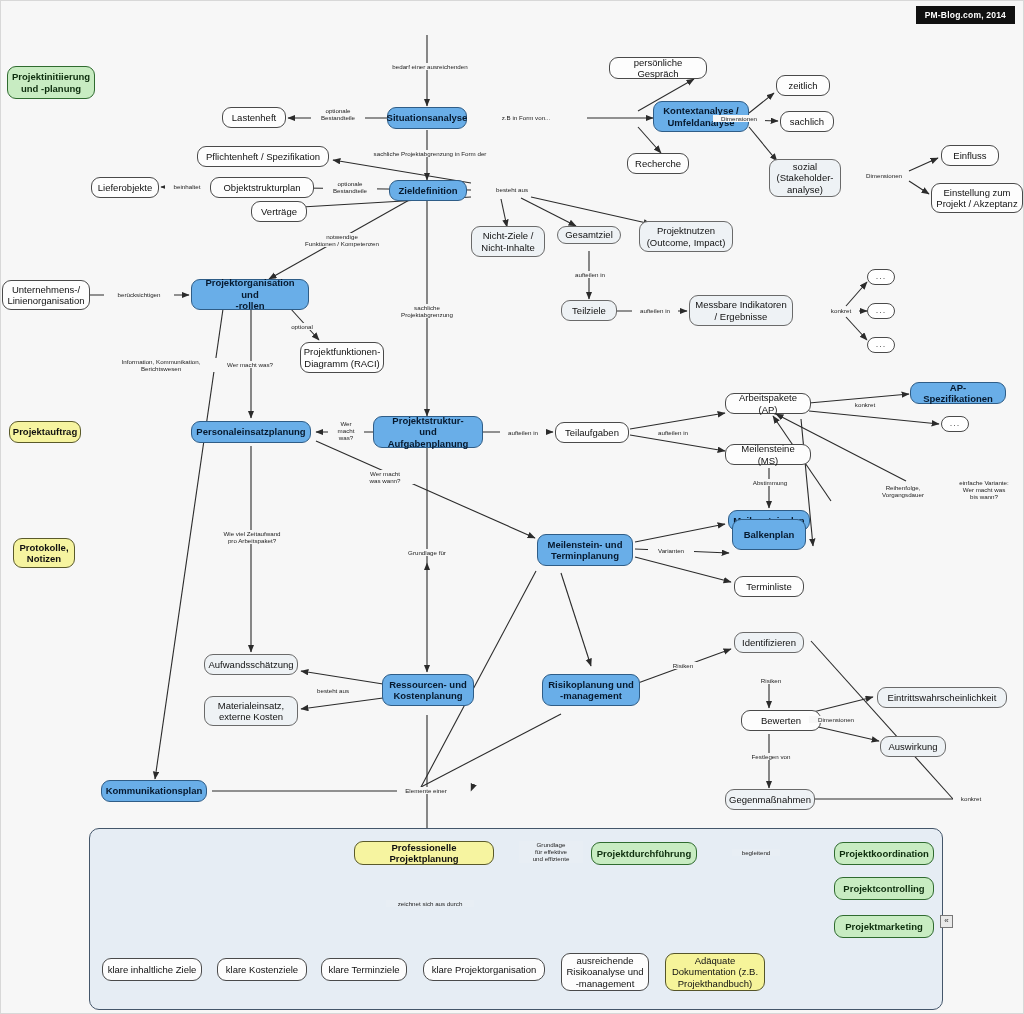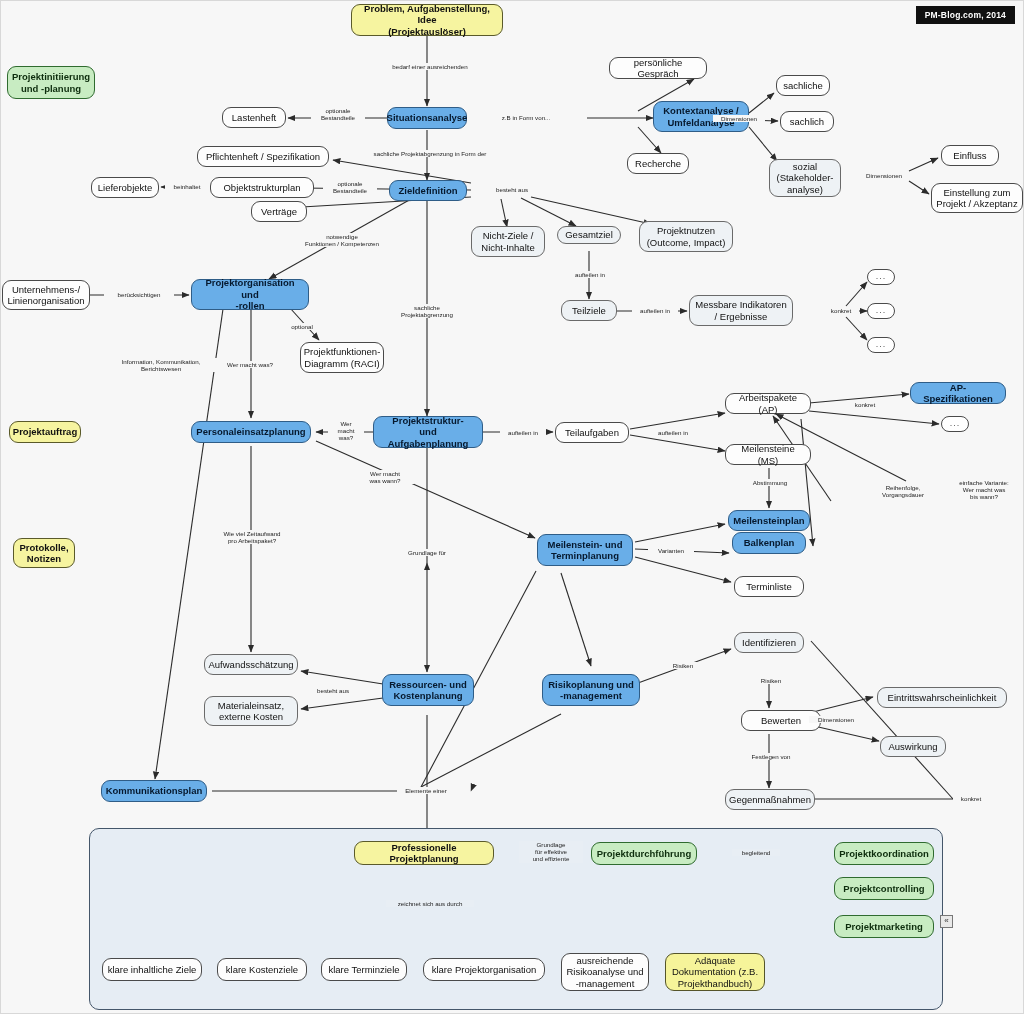--- a/index.html
+++ b/index.html
@@ -200,34 +200,32 @@
       <path d="M445,916 L668,947"></path>
     </g>
   </svg>
 
   <div id="watermark">PM-Blog.com, 2014</div>
   <div id="collapse" style="left:939px;top:914px;">«</div>
 
   <div class="node n-green" style="left:6px;top:65px;width:88px;height:33px;white-space:pre-line;">Projektinitiierung
 und -planung</div>
 
-  <div class="node n-yellow" style="left:350px;top:3px;width:152px;height:32px;white-space:pre-line;">Problem, Aufgabenstellung, Idee
-(Projektauslöser)</div>
   <div class="node n-blue" style="left:386px;top:106px;width:80px;height:22px;">Situationsanalyse</div>
   <div class="node n-plain" style="left:221px;top:106px;width:64px;height:21px;">Lastenheft</div>
   <div class="node n-plain" style="left:196px;top:145px;width:132px;height:21px;">Pflichtenheft / Spezifikation</div>
   <div class="node n-plain" style="left:209px;top:176px;width:104px;height:21px;">Objektstrukturplan</div>
   <div class="node n-plain" style="left:90px;top:176px;width:68px;height:21px;">Lieferobjekte</div>
   <div class="node n-plain" style="left:250px;top:200px;width:56px;height:21px;">Verträge</div>
   <div class="node n-blue" style="left:388px;top:179px;width:78px;height:21px;">Zieldefinition</div>
   <div class="node n-plain" style="left:608px;top:56px;width:98px;height:22px;">persönliche Gespräch</div>
   <div class="node n-blue" style="left:652px;top:100px;width:96px;height:31px;white-space:pre-line;">Kontextanalyse /
 Umfeldanalyse</div>
   <div class="node n-plain" style="left:626px;top:152px;width:62px;height:21px;">Recherche</div>
-  <div class="node n-plain" style="left:775px;top:74px;width:54px;height:21px;">sachliche</div>
+  <div class="node n-plain" style="left:775px;top:74px;width:54px;height:21px;">zeitlich</div>
   <div class="node n-plain" style="left:779px;top:110px;width:54px;height:21px;">sachlich</div>
   <div class="node n-grey" style="left:768px;top:158px;width:72px;height:38px;white-space:pre-line;">sozial
 (Stakeholder-
 analyse)</div>
   <div class="node n-plain" style="left:940px;top:144px;width:58px;height:21px;">Einfluss</div>
   <div class="node n-plain" style="left:930px;top:182px;width:92px;height:30px;white-space:pre-line;">Einstellung zum
 Projekt / Akzeptanz</div>
   <div class="node n-grey" style="left:470px;top:225px;width:74px;height:31px;white-space:pre-line;">Nicht-Ziele /
 Nicht-Inhalte</div>
   <div class="node n-grey" style="left:556px;top:225px;width:64px;height:18px;">Gesamtziel</div>
@@ -250,21 +248,21 @@
 Notizen</div>
   <div class="node n-blue" style="left:190px;top:420px;width:120px;height:22px;">Personaleinsatzplanung</div>
   <div class="node n-blue" style="left:372px;top:415px;width:110px;height:32px;white-space:pre-line;">Projektstruktur-
 und Aufgabenplanung</div>
   <div class="node n-plain" style="left:554px;top:421px;width:74px;height:21px;">Teilaufgaben</div>
   <div class="node n-plain" style="left:724px;top:392px;width:86px;height:21px;">Arbeitspakete (AP)</div>
   <div class="node n-plain" style="left:724px;top:443px;width:86px;height:21px;">Meilensteine (MS)</div>
   <div class="node n-blue" style="left:909px;top:381px;width:96px;height:22px;">AP-Spezifikationen</div>
   <div class="node n-dots" style="left:940px;top:415px;width:28px;height:16px;">...</div>
   <div class="node n-blue" style="left:727px;top:509px;width:82px;height:21px;">Meilensteinplan</div>
-  <div class="node n-blue" style="left:731px;top:531px;width:74px;height:22px;">Balkenplan</div>
+  <div class="node n-blue" style="left:731px;top:518px;width:74px;height:31px;">Balkenplan</div>
   <div class="node n-plain" style="left:733px;top:575px;width:70px;height:21px;">Terminliste</div>
   <div class="node n-blue" style="left:536px;top:533px;width:96px;height:32px;white-space:pre-line;">Meilenstein- und
 Terminplanung</div>
   <div class="node n-grey" style="left:203px;top:653px;width:94px;height:21px;">Aufwandsschätzung</div>
   <div class="node n-grey" style="left:203px;top:695px;width:94px;height:30px;white-space:pre-line;">Materialeinsatz,
 externe Kosten</div>
   <div class="node n-blue" style="left:381px;top:673px;width:92px;height:32px;white-space:pre-line;">Ressourcen- und
 Kostenplanung</div>
   <div class="node n-blue" style="left:541px;top:673px;width:98px;height:32px;white-space:pre-line;">Risikoplanung und
 -management</div>

